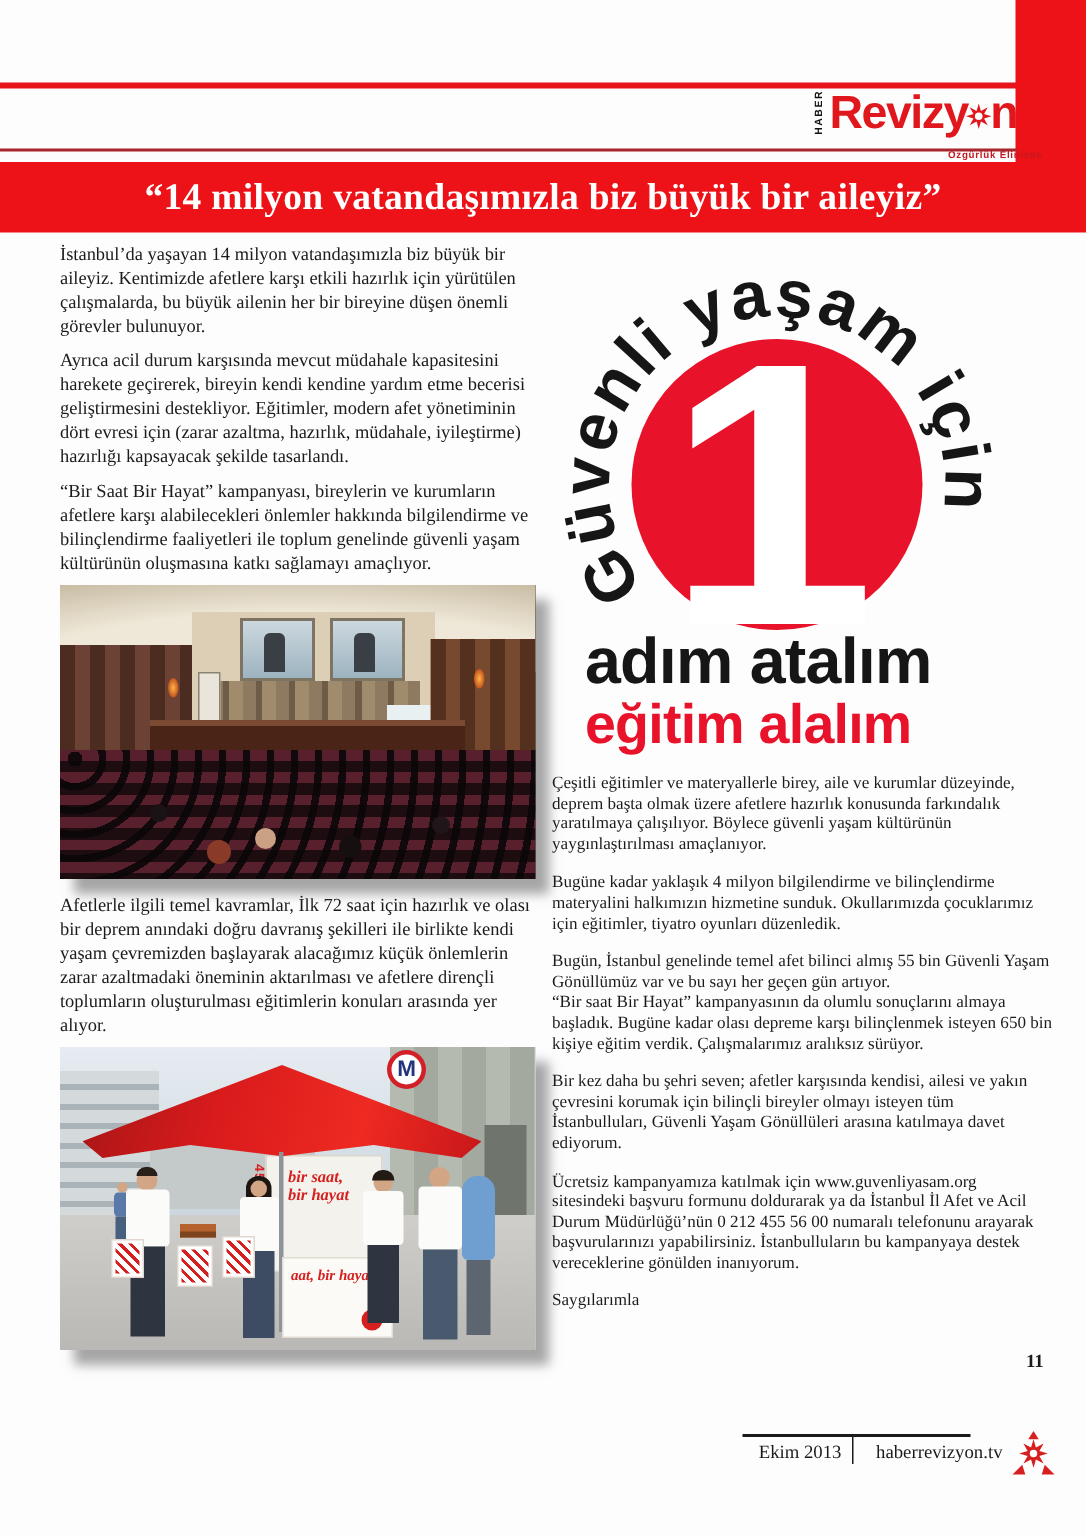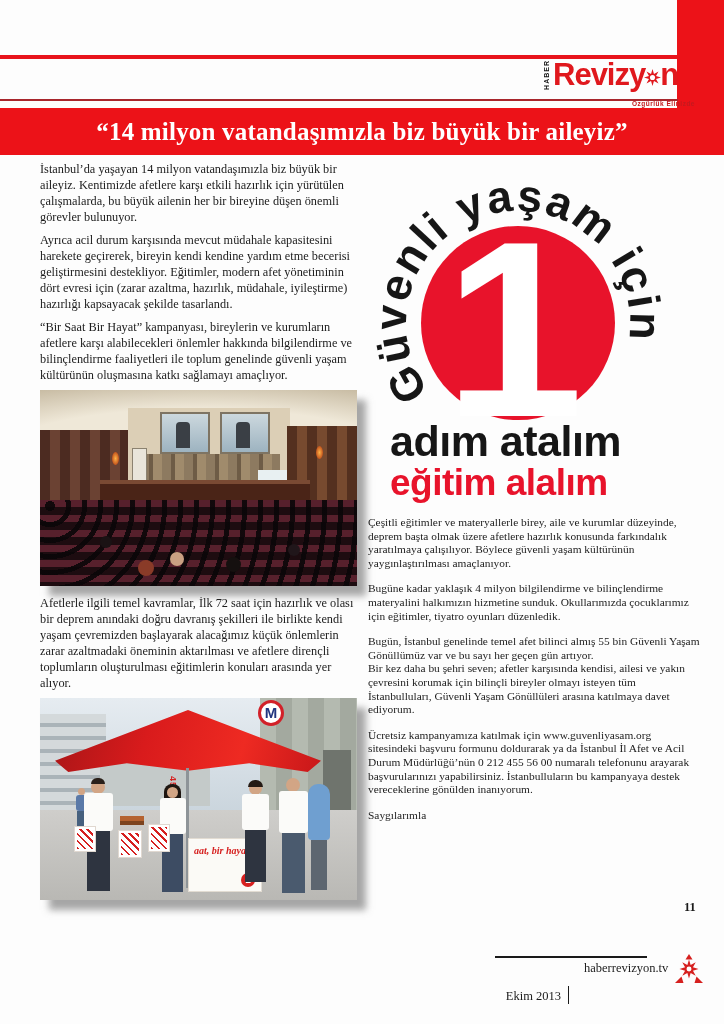--- a/index.html
+++ b/index.html
@@ -104,21 +104,21 @@
   .torso{background:#fbfbf9;border-radius:3px;}
   .legs{background:#2e3440;}
   .bag{background:#fff;border:1px solid #e0d8d0;}
   .bag i{position:absolute;inset:2px;display:block;
       background:repeating-linear-gradient(45deg,#d6201f 0 2px,transparent 2px 5px);}
 
   
   .pageno{position:absolute;left:684px;top:900px;font-weight:bold;font-size:12.5px;}
   .footer-box{position:absolute;left:495px;top:956px;width:152px;border-top:2px solid #1a1a1a;
       display:flex;font-size:12.5px;}
-  .f-date{flex:0 0 66px;text-align:right;padding:3px 7px 0 0;border-right:1.5px solid #1a1a1a;margin-top:28px;}
+  .f-date{flex:0 0 66px;text-align:right;padding:3px 7px 0 0;border-right:1.5px solid #1a1a1a;}
   .f-site{padding:3px 0 0 7px;margin-left:8px;}
   .footer-emblem{position:absolute;left:674px;top:953px;}
 </style>
 </head>
 <body>
 
 <div class="page">
 
   <div class="rule-top"></div>
   <div class="corner-block"></div>
@@ -170,20 +170,24 @@
 
     <div class="photo photo2">
       <div class="p2-sky"></div>
       <div class="p2-bldg-l"></div>
       <div class="p2-bldg-far"></div>
       <div class="p2-wall-r"></div>
       <div class="p2-door"></div>
       <div class="p2-metro">M</div>
       <div class="p2-ground"></div>
       <div class="p2-bench"></div>
+      <div class="p2-kiosk">
+        <span class="k-line1">bir saat,</span>
+        <span class="k-line2">bir hayat</span>
+      </div>
       <div class="p2-vert">455 56 0</div>
       <div class="p2-umbrella"></div>
       <div class="p2-pole"></div>
       <div class="p2-counter">
         <span class="c-text">aat, bir hayat</span>
         <span class="c-badge">1</span>
       </div>
 
       <div class="person" style="left:36px;top:90px;">
         <div class="head" style="left:2px;top:0;width:7px;height:7px;"></div>
@@ -241,20 +245,21 @@
         <text class="one-text" x="146" y="258" text-anchor="middle">1</text>
         <path id="arcPath" d="M 61.7 234 A 112 112 0 1 1 238.3 234" fill="none"></path>
         <text class="arc-text"><textPath href="#arcPath">Güvenli yaşam için</textPath></text>
       </svg>
       <div class="slogan1">adım atalım</div>
       <div class="slogan2">eğitim alalım</div>
     </div>
     <p>Çeşitli eğitimler ve materyallerle birey, aile ve kurumlar düzeyinde, deprem başta olmak üzere afetlere hazırlık konusunda farkındalık yaratılmaya çalışılıyor. Böylece güvenli yaşam kültürünün yaygınlaştırılması amaçlanıyor.</p>
     <p>Bugüne kadar yaklaşık 4 milyon bilgilendirme ve bilinçlendirme materyalini halkımızın hizmetine sunduk. Okullarımızda çocuklarımız için eğitimler, tiyatro oyunları düzenledik.</p>
     <p class="tight">Bugün, İstanbul genelinde temel afet bilinci almış 55 bin Güvenli Yaşam Gönüllümüz var ve bu sayı her geçen gün artıyor.</p>
+    <p>“Bir saat Bir Hayat” kampanyasının da olumlu sonuçlarını almaya başladık. Bugüne kadar olası depreme karşı bilinçlenmek isteyen 650 bin kişiye eğitim verdik. Çalışmalarımız aralıksız sürüyor.</p>
     <p>Bir kez daha bu şehri seven; afetler karşısında kendisi, ailesi ve yakın çevresini korumak için bilinçli bireyler olmayı isteyen tüm İstanbulluları, Güvenli Yaşam Gönüllüleri arasına katılmaya davet ediyorum.</p>
     <p>Ücretsiz kampanyamıza katılmak için www.guvenliyasam.org sitesindeki başvuru formunu doldurarak ya da İstanbul İl Afet ve Acil Durum Müdürlüğü’nün 0 212 455 56 00 numaralı telefonunu arayarak başvurularınızı yapabilirsiniz. İstanbulluların bu kampanyaya destek vereceklerine gönülden inanıyorum.</p>
     <p>Saygılarımla</p>
   </div>
 
   <div class="pageno">11</div>
   <div class="footer-box">
     <span class="f-date">Ekim 2013</span>
     <span class="f-site">haberrevizyon.tv</span>
   </div>

